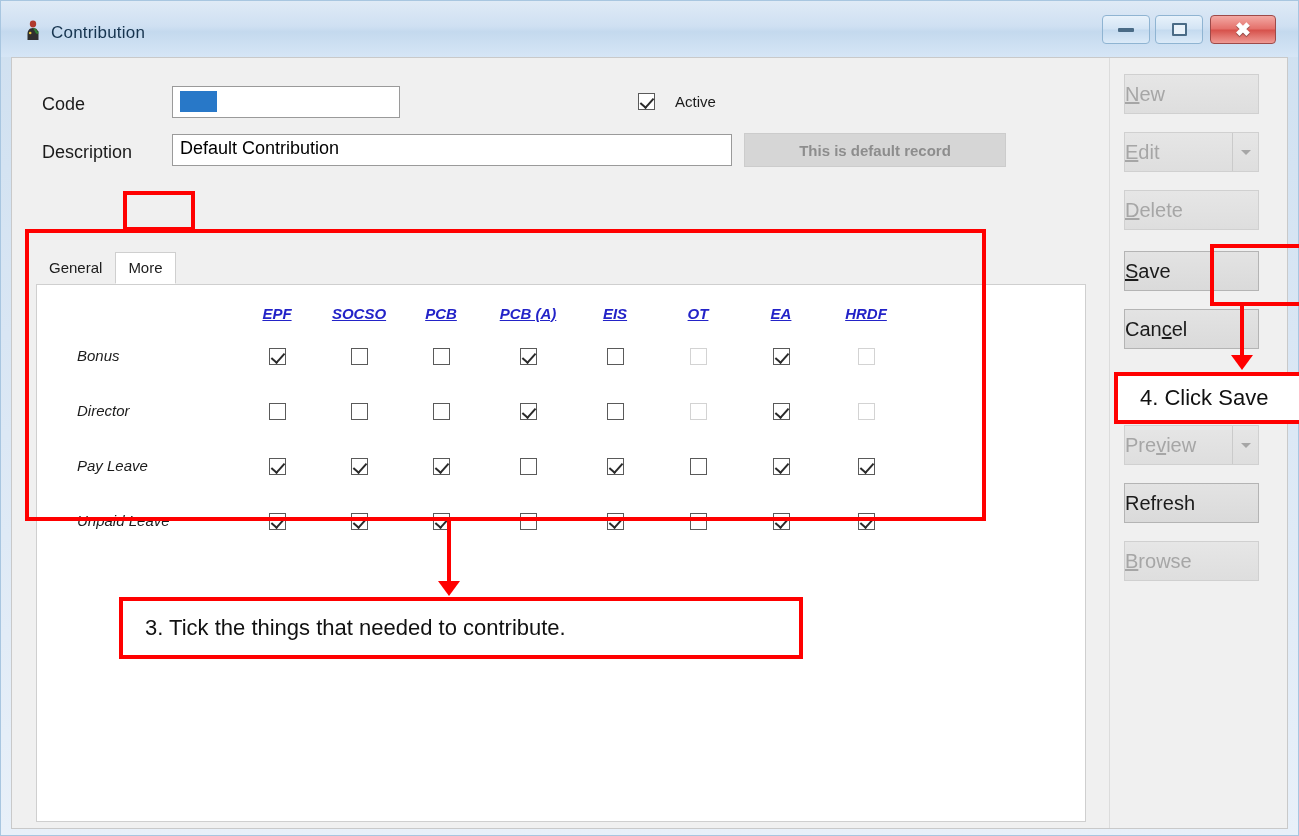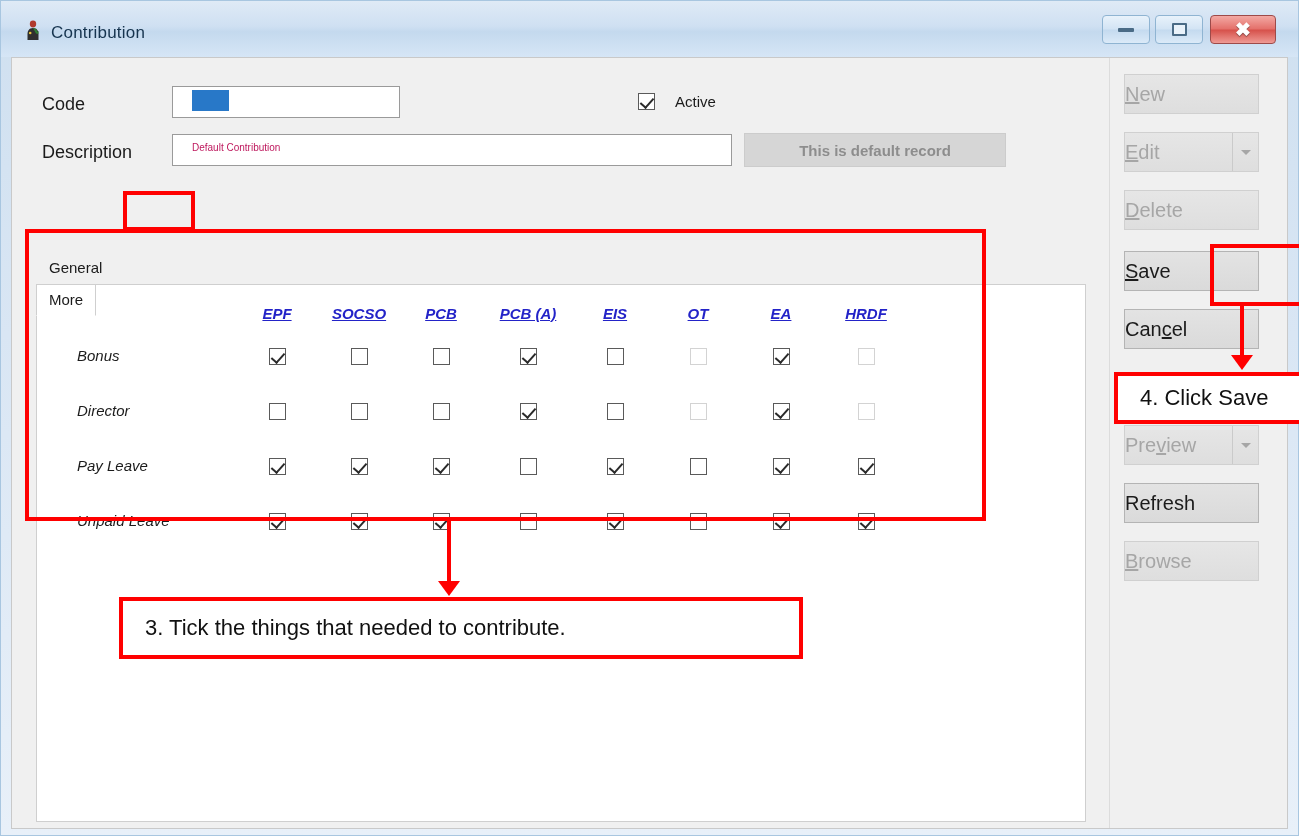--- a/index.html
+++ b/index.html
@@ -62,22 +62,22 @@
     width: 1099px; height: 100%;
     background: #f0f0f0;
   }
 
   .lbl {
     position: absolute; font-size: 18px; color: #1b1b1b;
   }
   .txtbox {
     position: absolute; background: #ffffff;
     border: 1px solid #9a9a9a;
-    font-size: 10px; color: #be185d;
-    padding: 3px 19px; line-height: 20px;
+    font-size: 18px; color: #000000;
+    padding: 3px 7px; line-height: 20px;
   }
   #code-label { left: 30px; top: 36px; }
   #code-input { left: 160px; top: 28px; width: 228px; height: 32px; }
   #code-selected {
     display:inline-block; background:#2878c8; color:#2878c8;
     width: 37px; height: 21px; vertical-align: middle;
   }
   #desc-label { left: 30px; top: 84px; }
   #desc-input { left: 160px; top: 76px; width: 560px; height: 32px; }
 
@@ -90,21 +90,21 @@
   #default-record-btn {
     position: absolute; left: 732px; top: 75px; width: 262px; height: 34px;
     background: #d6d6d6; border: 1px solid #cccccc;
     color: #8d8d8d; font-size: 15px; font-weight: bold;
     display: flex; align-items: center; justify-content: center;
   }
 
   
   #tabstrip {
     position: absolute; left: 24px; top: 194px; height: 32px;
-    display: flex; align-items: flex-start; flex-direction: column;
+    display: flex; align-items: flex-start;
   }
   .tab {
     font-size: 15px; color: #1b1b1b; padding: 6px 12px 7px 12px;
     background: #f0f0f0; border: 1px solid transparent; cursor: pointer;
     position: relative; line-height: 17px;
   }
   .tab.active {
     background: #ffffff; border: 1px solid #cfcfcf; border-bottom-color: #ffffff;
     z-index: 3; margin-bottom: -1px;
   }

